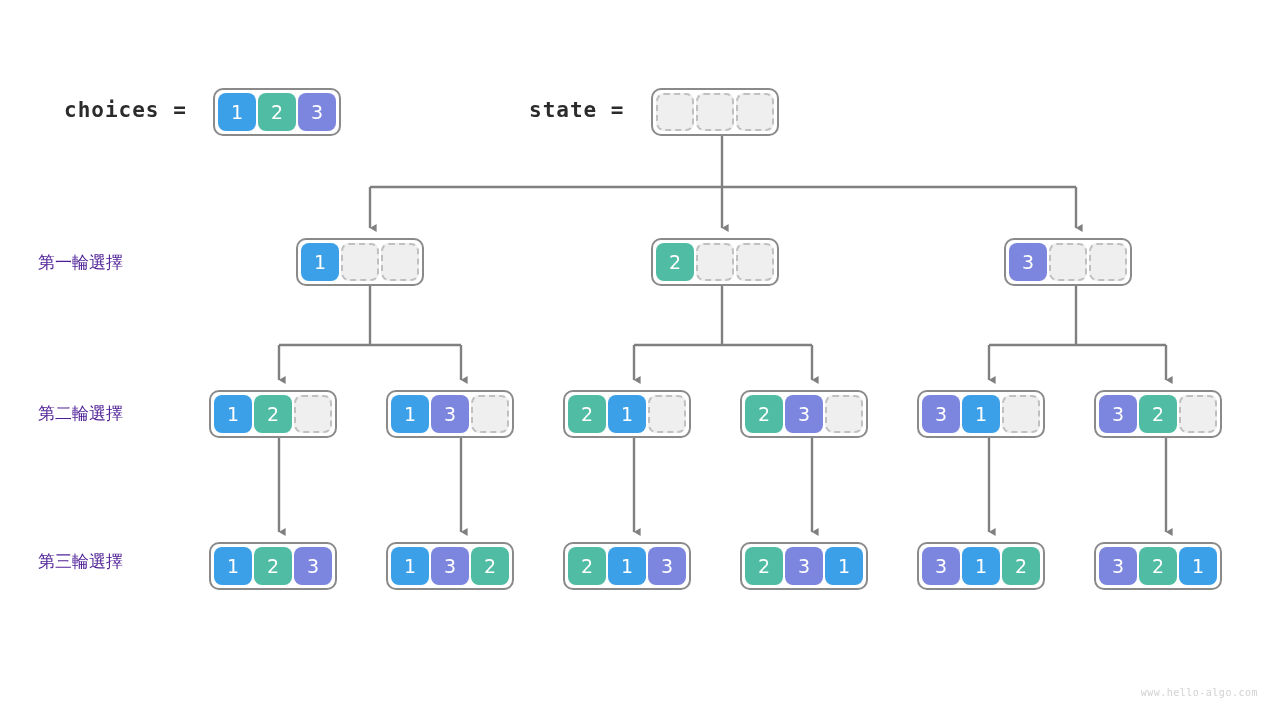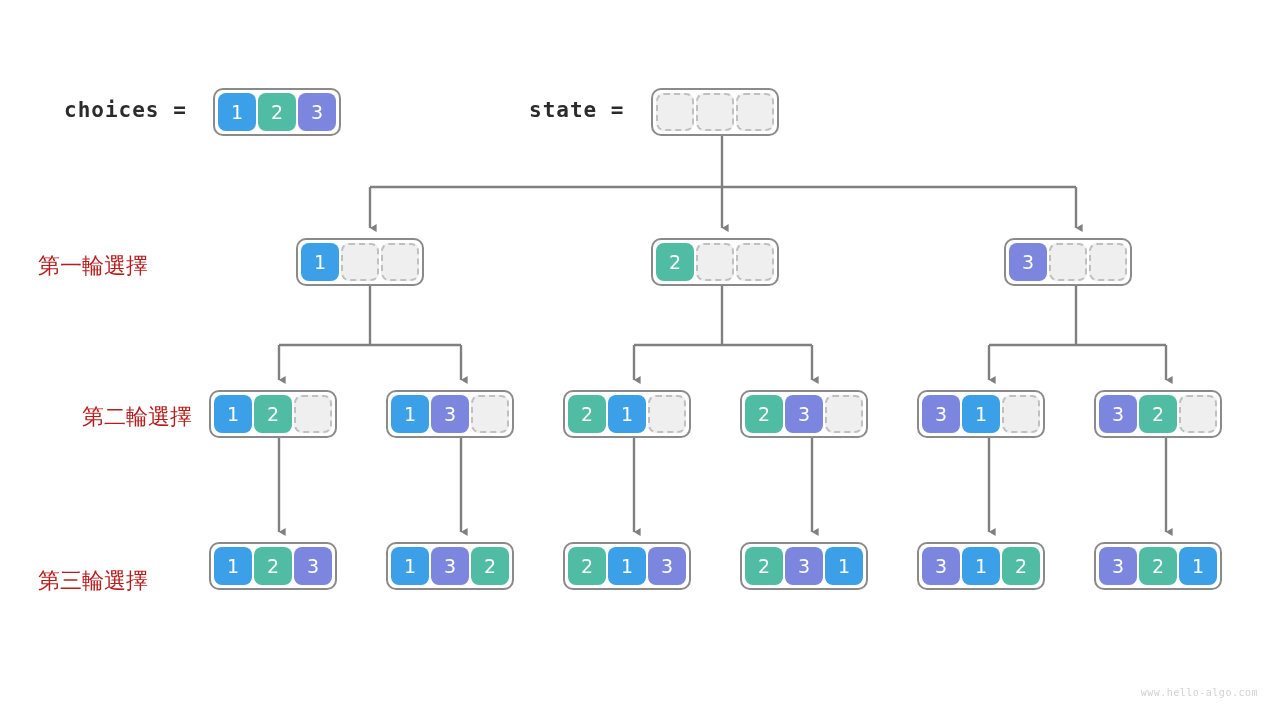--- a/index.html
+++ b/index.html
@@ -39,22 +39,22 @@
     font-size: 21px;
     color: #2b2b2b;
     letter-spacing: 1px;
     white-space: nowrap;
     margin-left: 8px;
   }
 
   .row-label {
     position: absolute;
     font-family: Liberation Mono, monospace;
-    font-size: 22px;
-    color: #b91c1c;
+    font-size: 17px;
+    color: #4c1d95;
     white-space: nowrap;
   }
 
   
   .array {
     position: absolute;
     display: flex;
     align-items: center;
     box-sizing: border-box;
     border: 2px solid #8a8a8a;
@@ -155,22 +155,22 @@
 
   <div class="mono-label" style="left:521px; top:98px;text-align:right;">state =</div>
 
   <div class="array" style="left:651px; top:88px;">
     <div class="cell empty"></div>
     <div class="cell empty"></div>
     <div class="cell empty"></div>
   </div>
 
   <div class="row-label" style="left:38px; top:251px;">第一輪選擇</div>
-  <div class="row-label" style="left:38px; top:402px;margin-left:44px;">第二輪選擇</div>
-  <div class="row-label" style="left:38px; top:566px;">第三輪選擇</div>
+  <div class="row-label" style="left:38px; top:402px;">第二輪選擇</div>
+  <div class="row-label" style="left:38px; top:550px;">第三輪選擇</div>
 
   <div class="array" style="left:296px; top:238px;">
     <div class="cell v1">1</div>
     <div class="cell empty"></div>
     <div class="cell empty"></div>
   </div>
   <div class="array" style="left:651px; top:238px;">
     <div class="cell v2">2</div>
     <div class="cell empty"></div>
     <div class="cell empty"></div>

